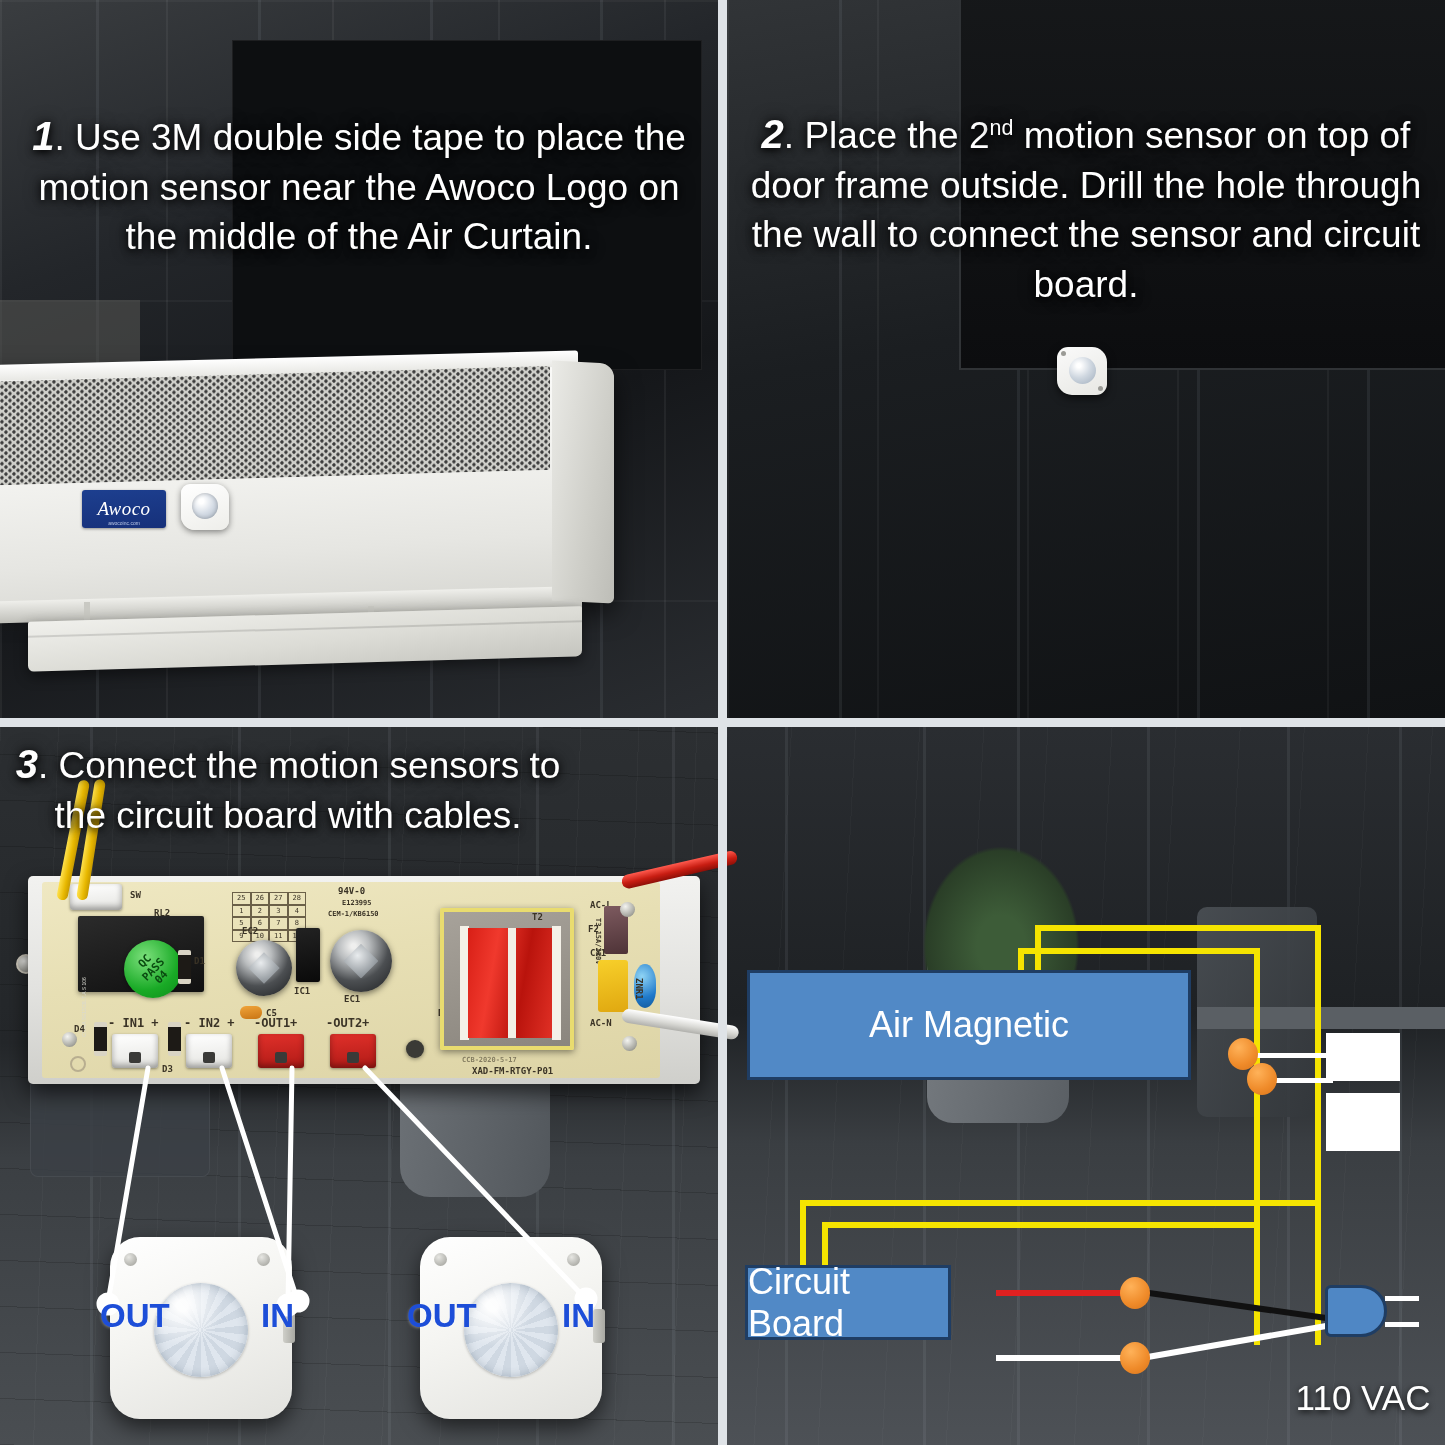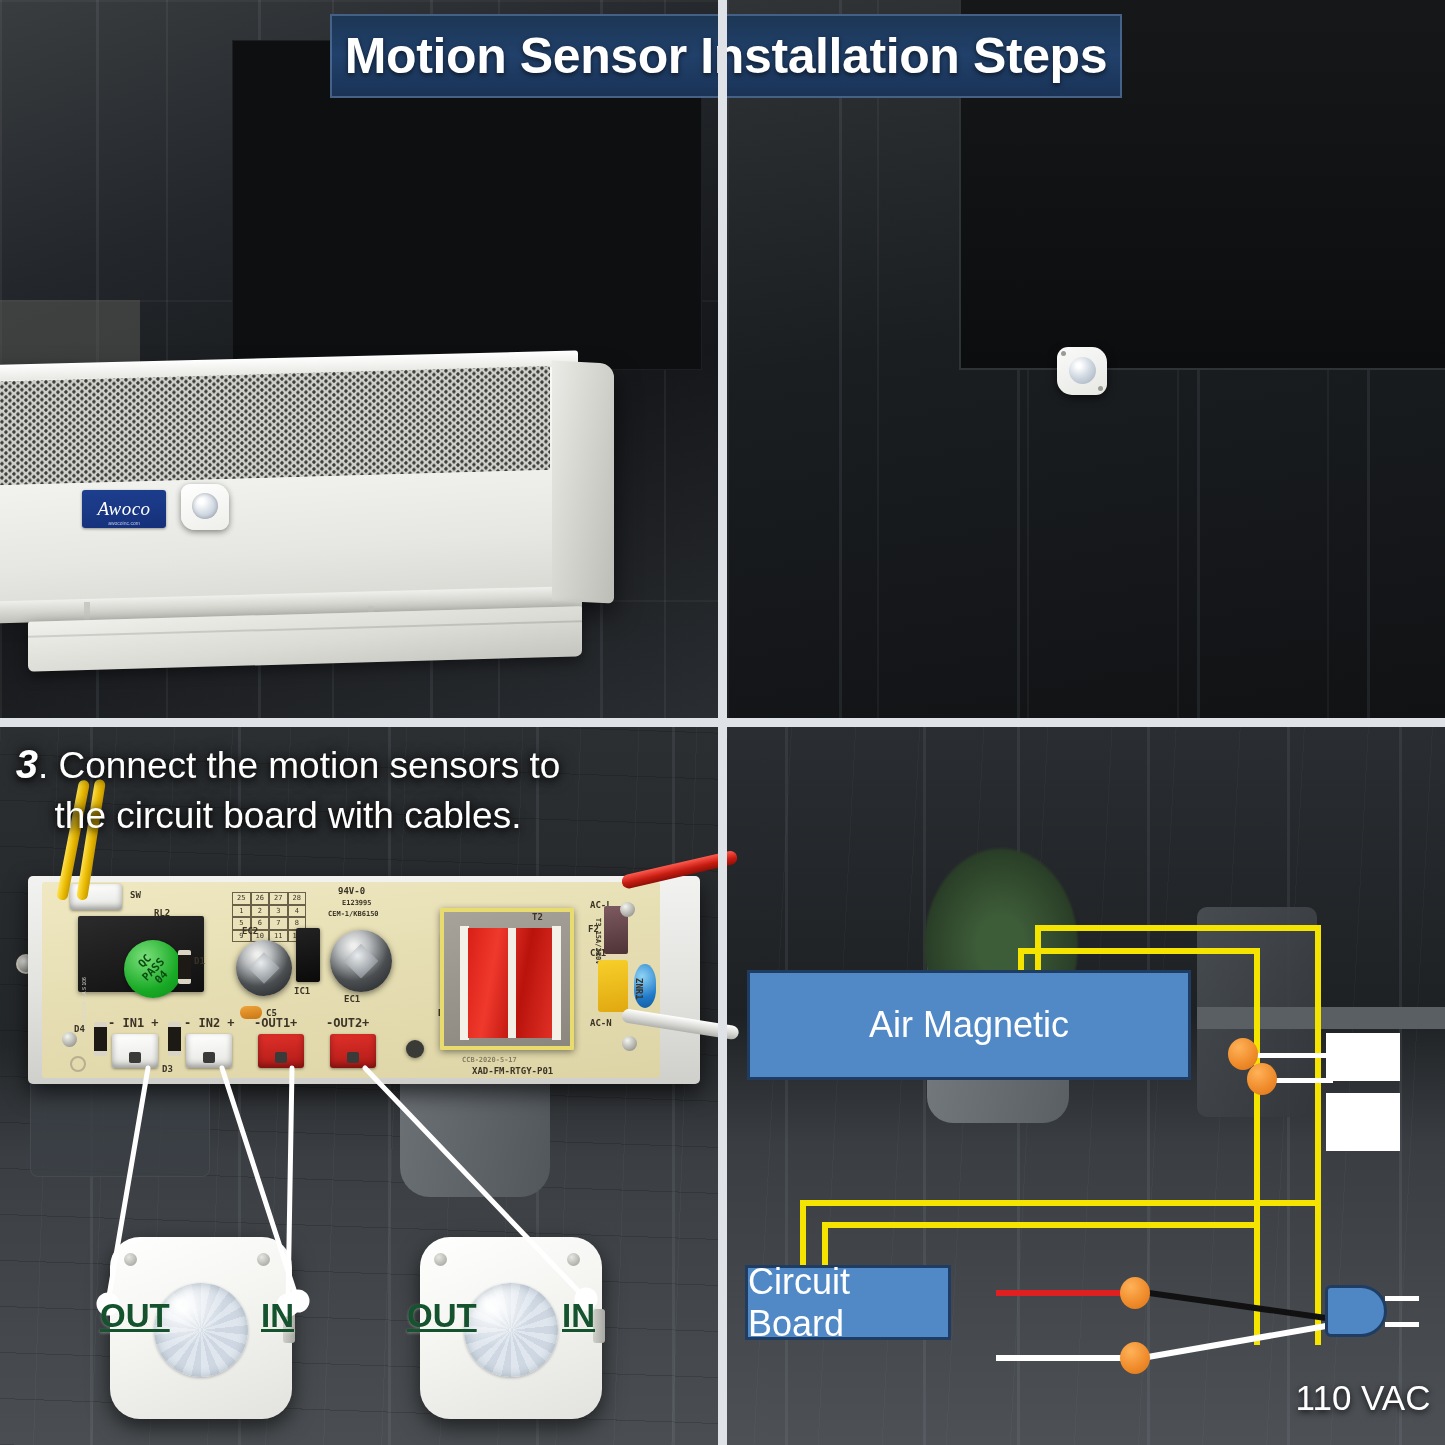--- a/index.html
+++ b/index.html
@@ -260,23 +260,22 @@
       radial-gradient(circle at 30% 24%, rgba(255,255,255,.95) 6%, rgba(255,255,255,0) 42%),
       repeating-conic-gradient(from 0deg, #dfe6ee 0 12deg, #cfd8e2 12deg 24deg),
       radial-gradient(circle at 50% 50%, #e8eef5, #b9c5d2);
     box-shadow:inset 0 0 10px rgba(60,80,100,.3), 0 1px 3px rgba(0,0,0,.25);
   }
   .ms-body .scr { position:absolute; width:13px; height:13px; border-radius:50%;
     background:radial-gradient(circle at 36% 32%,#e7e7e3,#9b9b95); }
   .ms-body .jack { position:absolute; width:12px; height:34px; border-radius:3px;
     background:linear-gradient(90deg,#cfcfc9,#a8a8a2); }
   .ms-label {
-    position:absolute; color:#14532d; font-size:33px; font-weight:bold; z-index:20;
+    position:absolute; color:#1d4ed8; font-size:33px; font-weight:bold; z-index:20;
     text-shadow:0 1px 3px rgba(255,255,255,.35);
-    text-decoration:underline;
   }
 
   
   .dbox {
     position:absolute; background:#5189c6; border:3px solid #1f3d63;
     display:flex; align-items:center; justify-content:center; z-index:14;
   }
   .dbox span { color:#fff; font-size:36px; }
   .wire { position:absolute; z-index:12; }
   .w-y  { background:#f5e400; }
@@ -565,25 +564,30 @@
   </svg>
 
   <div id="plug"></div>
   <div class="prong" style="left:1385px;top:1296px;"></div>
   <div class="prong" style="left:1385px;top:1322px;"></div>
   <div class="diag-label" style="left:1288px;top:1348px;width:150px;margin-top:29px;">110 VAC</div>
 
   <div class="divv" style="left:718px;top:0;width:9px;height:1445px;"></div>
   <div class="divv" style="left:0;top:718px;width:1445px;height:9px;"></div>
 
-  <div id="title-banner">
-    <div class="t">Motion Sensor Installation Steps</div>
-  </div>
-
-
+
+  <div class="cap cap1" style="width:718px;">
+    <span class="n">1</span><span>.</span>
+    <span>Use 3M double side tape to place the motion sensor near the Awoco Logo on the middle of the Air Curtain.</span>
+  </div>
+
+  <div class="cap cap2" style="left:727px;width:718px;">
+    <span class="n">2</span><span>.</span>
+    <span>Place the 2</span><sup>nd</sup><span> motion sensor on top of door frame outside. Drill the hole through the wall to connect the sensor and circuit board.</span>
+  </div>
 
   <div class="cap cap3" style="width:576px;">
     <span class="n">3</span><span>.</span>
     <span>Connect the motion sensors to the circuit board with cables.</span>
   </div>
 
 
 </div>
 
 </body></html>

